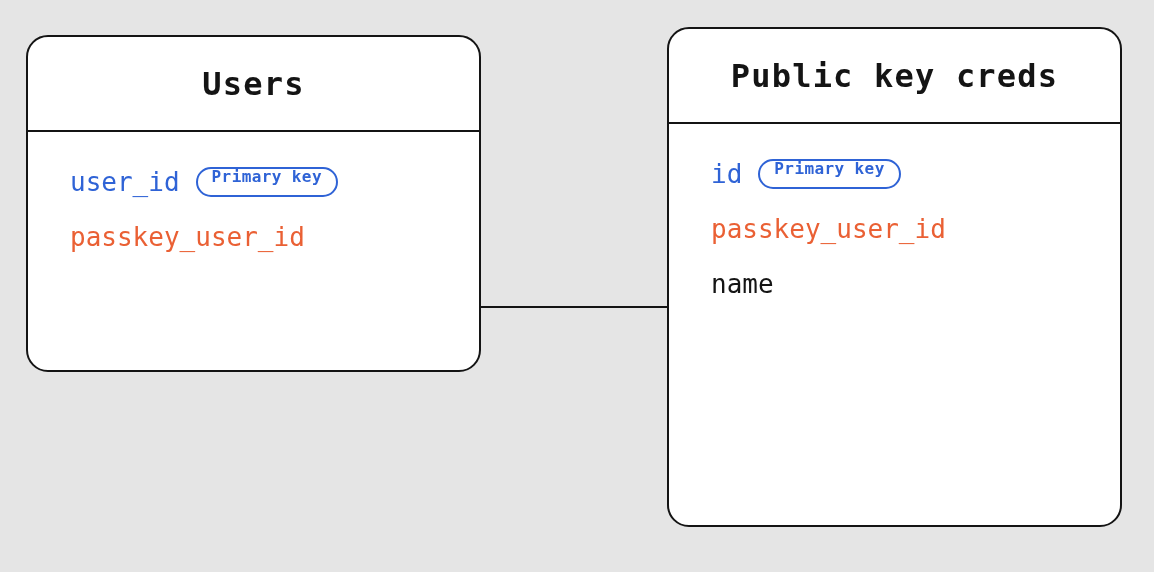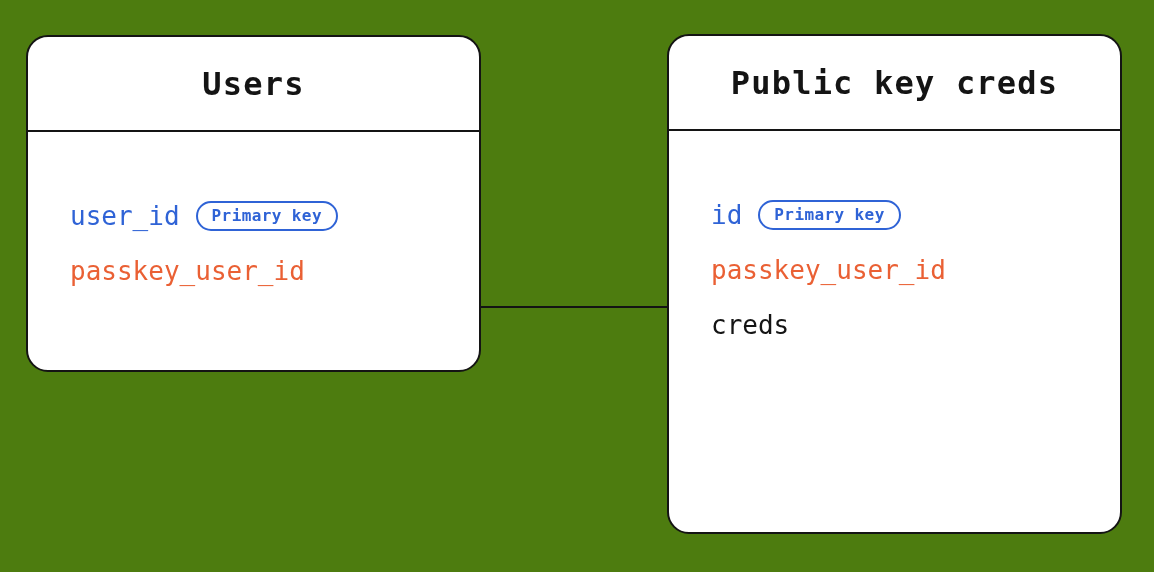--- a/index.html
+++ b/index.html
@@ -8,21 +8,21 @@
     padding: 0;
     background: #ffffff;
   }
   body {
     font-family: "DejaVu Sans Mono", "Liberation Mono", monospace;
   }
   #canvas {
     position: relative;
     width: 1154px;
     height: 572px;
-    background: #4d7c0f;
+    background: #e5e5e5;
     overflow: hidden;
   }
 
   
   .connector {
     position: absolute;
     background: #141414;
     height: 2px;
   }
 
@@ -49,21 +49,20 @@
     font-weight: bold;
     font-size: 32px;
     letter-spacing: 1.2px;
     color: #141414;
     line-height: 1;
     white-space: nowrap;
   }
   .entity-body {
     flex: 1 1 auto;
     padding: 22px 0 16px 0;
-    margin-top: 34px;
   }
 
   
   .attr-row {
     box-sizing: border-box;
     height: 55px;
     display: flex;
     align-items: center;
     padding-left: 42px;
   }
@@ -75,21 +74,21 @@
     white-space: nowrap;
   }
   .attr-name.pk   { color: #2f63d6; }
   .attr-name.fk   { color: #ea6034; }
   .attr-name.plain{ color: #141414; }
 
   .badge {
     box-sizing: border-box;
     margin-left: 16px;
     display: inline-flex;
-    align-items: center;
+    align-items: flex-start;
     justify-content: center;
     height: 30px;
     padding: 0 14px;
     border: 2px solid #2f63d6;
     border-radius: 15px;
     background: #ffffff;
   }
   .badge-label {
     font-family: "DejaVu Sans Mono", "Liberation Mono", monospace;
     font-weight: bold;
@@ -121,40 +120,40 @@
       </div>
 
 
       <div class="attr-row">
         <span class="attr-name fk">passkey_user_id</span>
       </div>
 
     </div>
   </div>
 
-  <div class="entity" style="left:667px; top:34px; width:455px; height:500px;">
+  <div class="entity" style="left:667px; top:27px; width:455px; height:500px;">
     <div class="entity-header" style="height:95px;">
       <span class="entity-title">Public key creds</span>
     </div>
     <div class="entity-body">
 
       <div class="attr-row">
         <span class="attr-name pk">id</span>
         <span class="badge">
           <span class="badge-label">Primary key</span>
         </span>
       </div>
 
 
       <div class="attr-row">
         <span class="attr-name fk">passkey_user_id</span>
       </div>
 
 
       <div class="attr-row">
-        <span class="attr-name plain">creds</span>
+        <span class="attr-name plain">name</span>
       </div>
 
 
     </div>
   </div>
 
 </div>
 
 </body></html>

